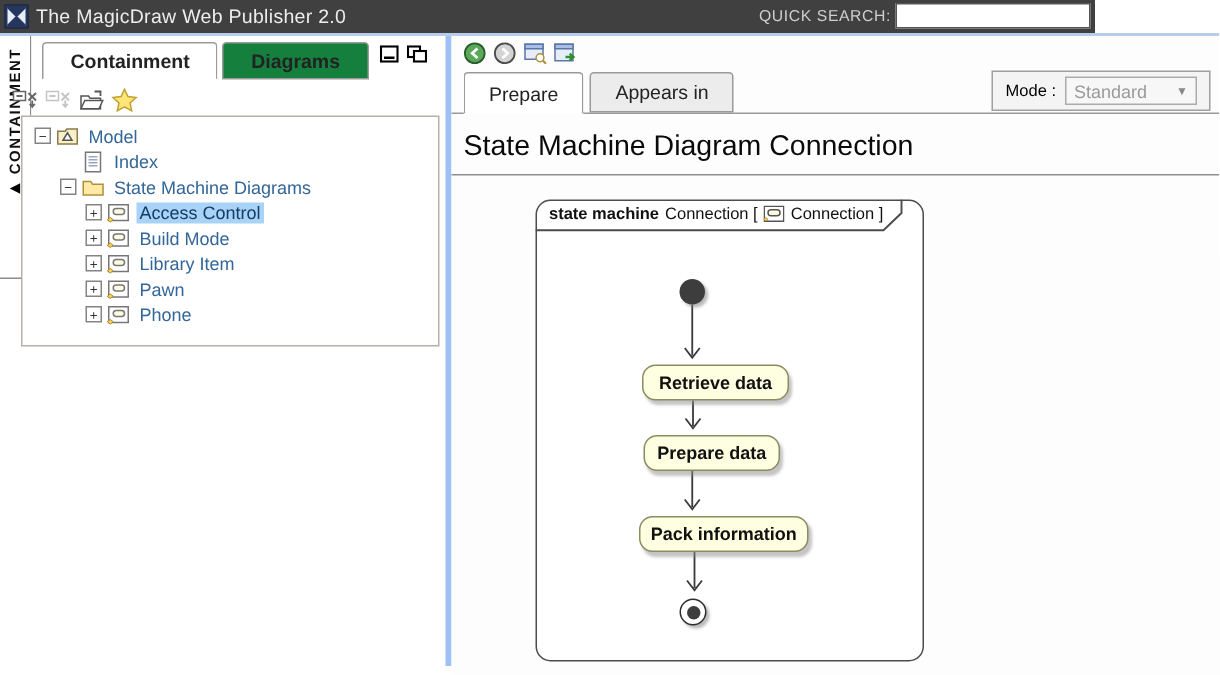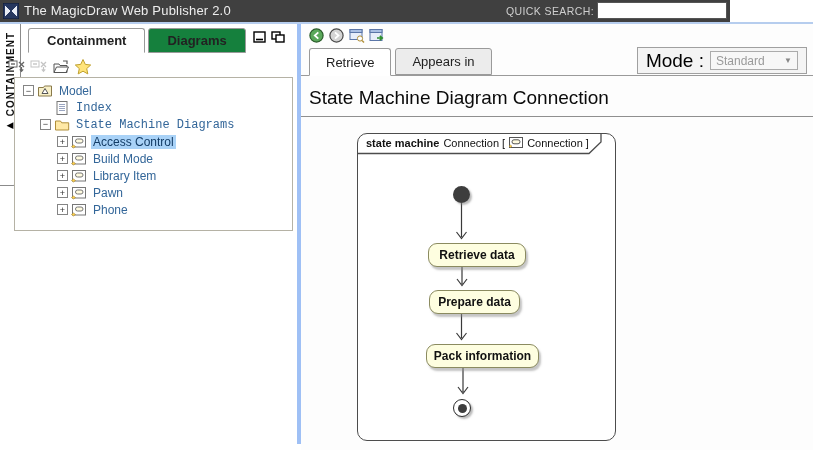--- a/index.html
+++ b/index.html
@@ -32,35 +32,35 @@
 
   .tree-box { position:absolute; left:14px; top:77px; width:279px; height:154px; border:1px solid #b5b2a5; background:#fff; overflow:hidden; padding-top:4px; }
   .trow { height:17px; display:flex; align-items:center; font-size:12px; color:#336699; cursor:pointer; white-space:nowrap; }
   .trow .exp { width:11px; height:11px; border:1px solid #848484; background:#fff; font-size:9px; line-height:9px; text-align:center; color:#333; flex:0 0 11px; margin-right:3px; position:relative; }
   .exp.minus::before { content:"−"; position:absolute; left:0; right:0; top:0.5px; }
   .exp.plus::before { content:"+"; position:absolute; left:0; right:0; top:0.5px; }
   .trow .spacer { width:14px; flex:0 0 14px; }
   .trow .ticon { width:16px; height:16px; flex:0 0 16px; margin-right:4px; }
   .trow .tlabel { padding:0 2px; }
   .trow .tlabel.selected { background:#a9d2f7; color:#133c66; }
-  .lv0 { padding-left:8px; } .lv1 { padding-left:25px;font-family:Liberation Mono, monospace; } .lv2 { padding-left:42px; }
+  .lv0 { padding-left:8px; } .lv1 { padding-left:25px; } .lv2 { padding-left:42px; }
 
   
   .divider { position:absolute; left:297px; top:24px; width:4px; height:420px; background:#9fc0f5; }
 
   
   .rpanel { position:absolute; left:301px; top:24px; width:512px; height:426px; background:#fdfdfd; }
   .rnav { position:absolute; left:8px; top:4px; display:flex; gap:4px; align-items:center; }
   .rnav span { display:inline-block; width:16px; height:15px; cursor:pointer; }
   .rtabs { position:absolute; left:8px; top:24px; height:27px; display:flex; z-index:2; }
   .rtab { height:27px; display:flex; align-items:center; justify-content:center; font-size:13px; color:#222; border:1px solid #9a9a9a; background:#ececec; padding:0 16px; margin-right:4px; border-radius:3px 3px 0 0; cursor:pointer; }
   .rtab.active { background:#fff; border-bottom-color:#fff; height:28px; }
   .rtab-line { position:absolute; left:0; top:51px; width:512px; height:1px; background:#9a9a9a; z-index:1; }
   .mode-box { position:absolute; right:6px; top:23px; height:27px; border:1px solid #a0a0a0; background:#f4f4f4; display:flex; align-items:center; padding:0 8px; gap:6px; z-index:3; }
-  .mode-label { font-size:19px; color:#000; }
+  .mode-label { font-size:11px; color:#000; }
   .mode-select { width:88px; height:19px; border:1px solid #ababab; background:#f7f7f7; color:#9a9a9a; font-size:12px; display:flex; align-items:center; justify-content:space-between; padding:0 5px; cursor:pointer; }
   .mode-caret { font-size:8px; color:#888; }
 
   .heading { position:absolute; left:8px; top:63px; font-size:19px; color:#0a0a0a; }
   .heading-rule { position:absolute; left:0; top:92px; width:512px; height:1px; background:#8f8f8f; }
 
   
   .frame { position:absolute; left:56px; top:109px; width:259px; height:308px; border:1.5px solid #4c4c4c; border-radius:10px; background:#fff; }
   .frame-header-line { position:absolute; left:-1px; top:-1px; pointer-events:none; }
   .frame-header-text { position:absolute; left:8px; top:3px; display:flex; gap:4px; font-size:11px; color:#111; white-space:nowrap; }
@@ -238,21 +238,21 @@
       <span><svg width="17" height="15" viewBox="0 0 17 15">
             <rect x="1" y="1.5" width="12" height="11" fill="#e7eefa" stroke="#5b76a8"></rect>
             <rect x="1" y="1.5" width="12" height="3" fill="#a9bfe3" stroke="#5b76a8"></rect>
             <path d="M8,10 h5 M10.8,7.8 L13.3,10 L10.8,12.2" fill="none" stroke="#2f8f2f" stroke-width="1.6"></path>
           </svg></span>
     </div>
 
     <div class="rtab-line"></div>
     <div class="rtabs">
       <div class="rtab active">
-          <span>Retrieve</span>
+          <span>Prepare</span>
         </div>
       <div class="rtab">
           <span>Appears in</span>
         </div>
     </div>
 
     <div class="mode-box">
       <span class="mode-label">Mode :</span>
       <div class="mode-select">
         <span>Standard</span>

